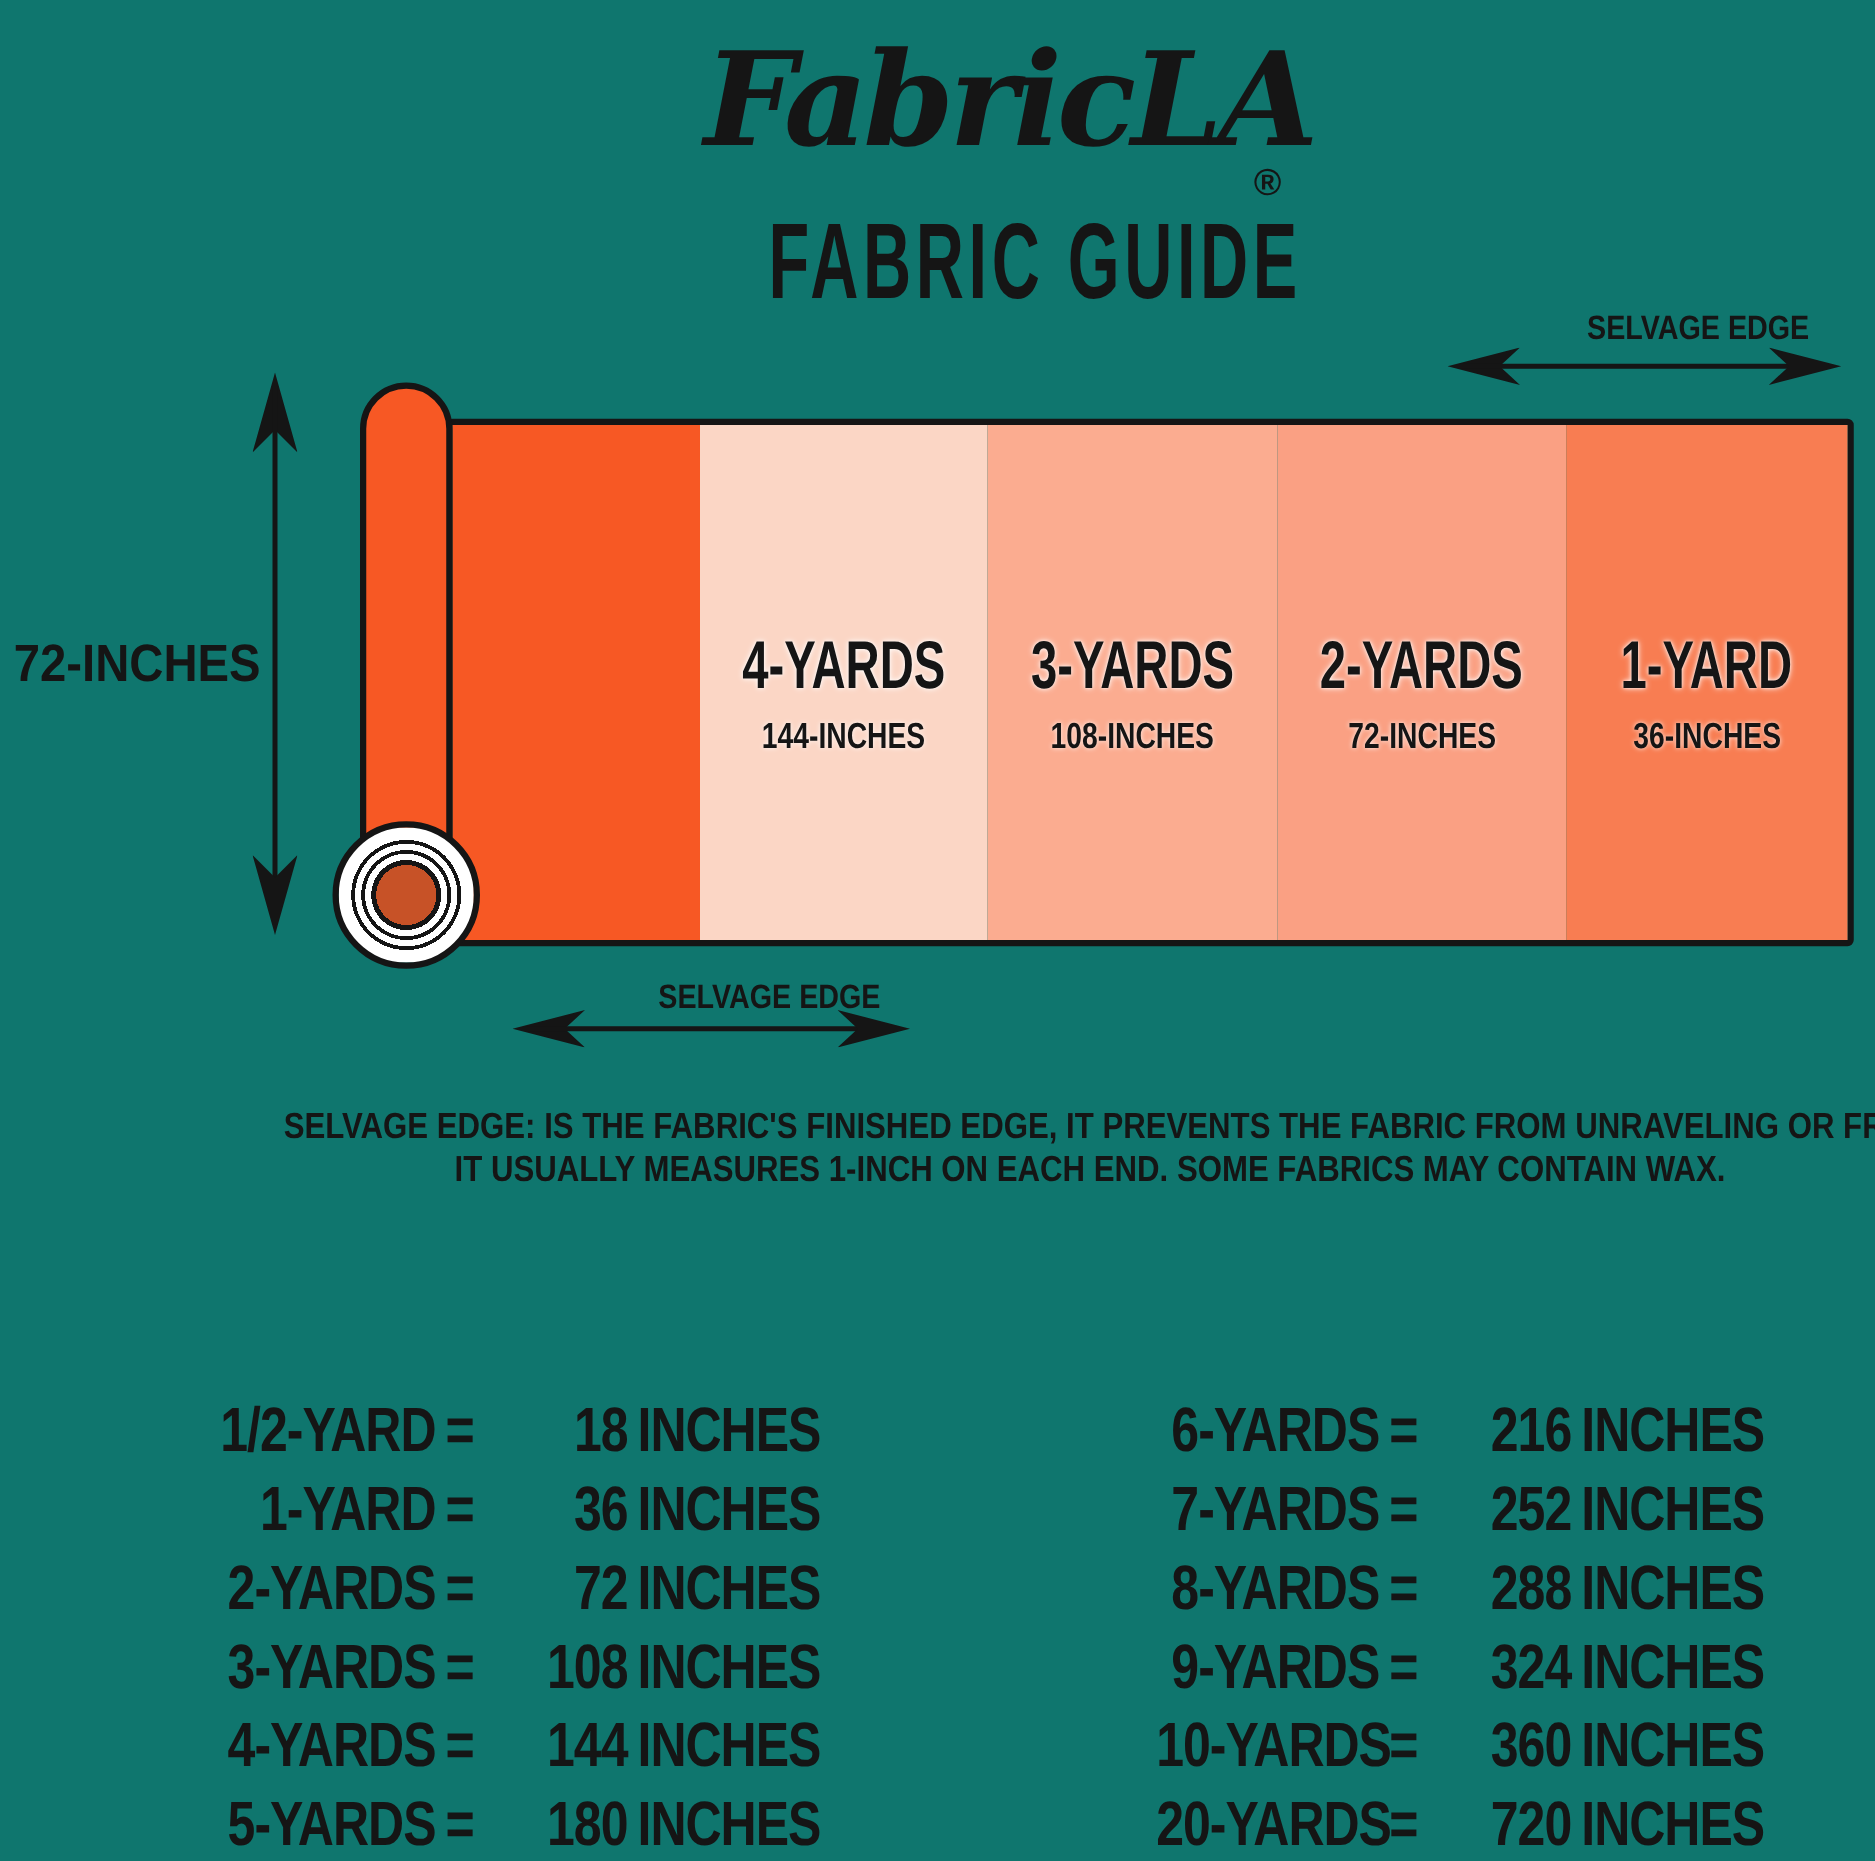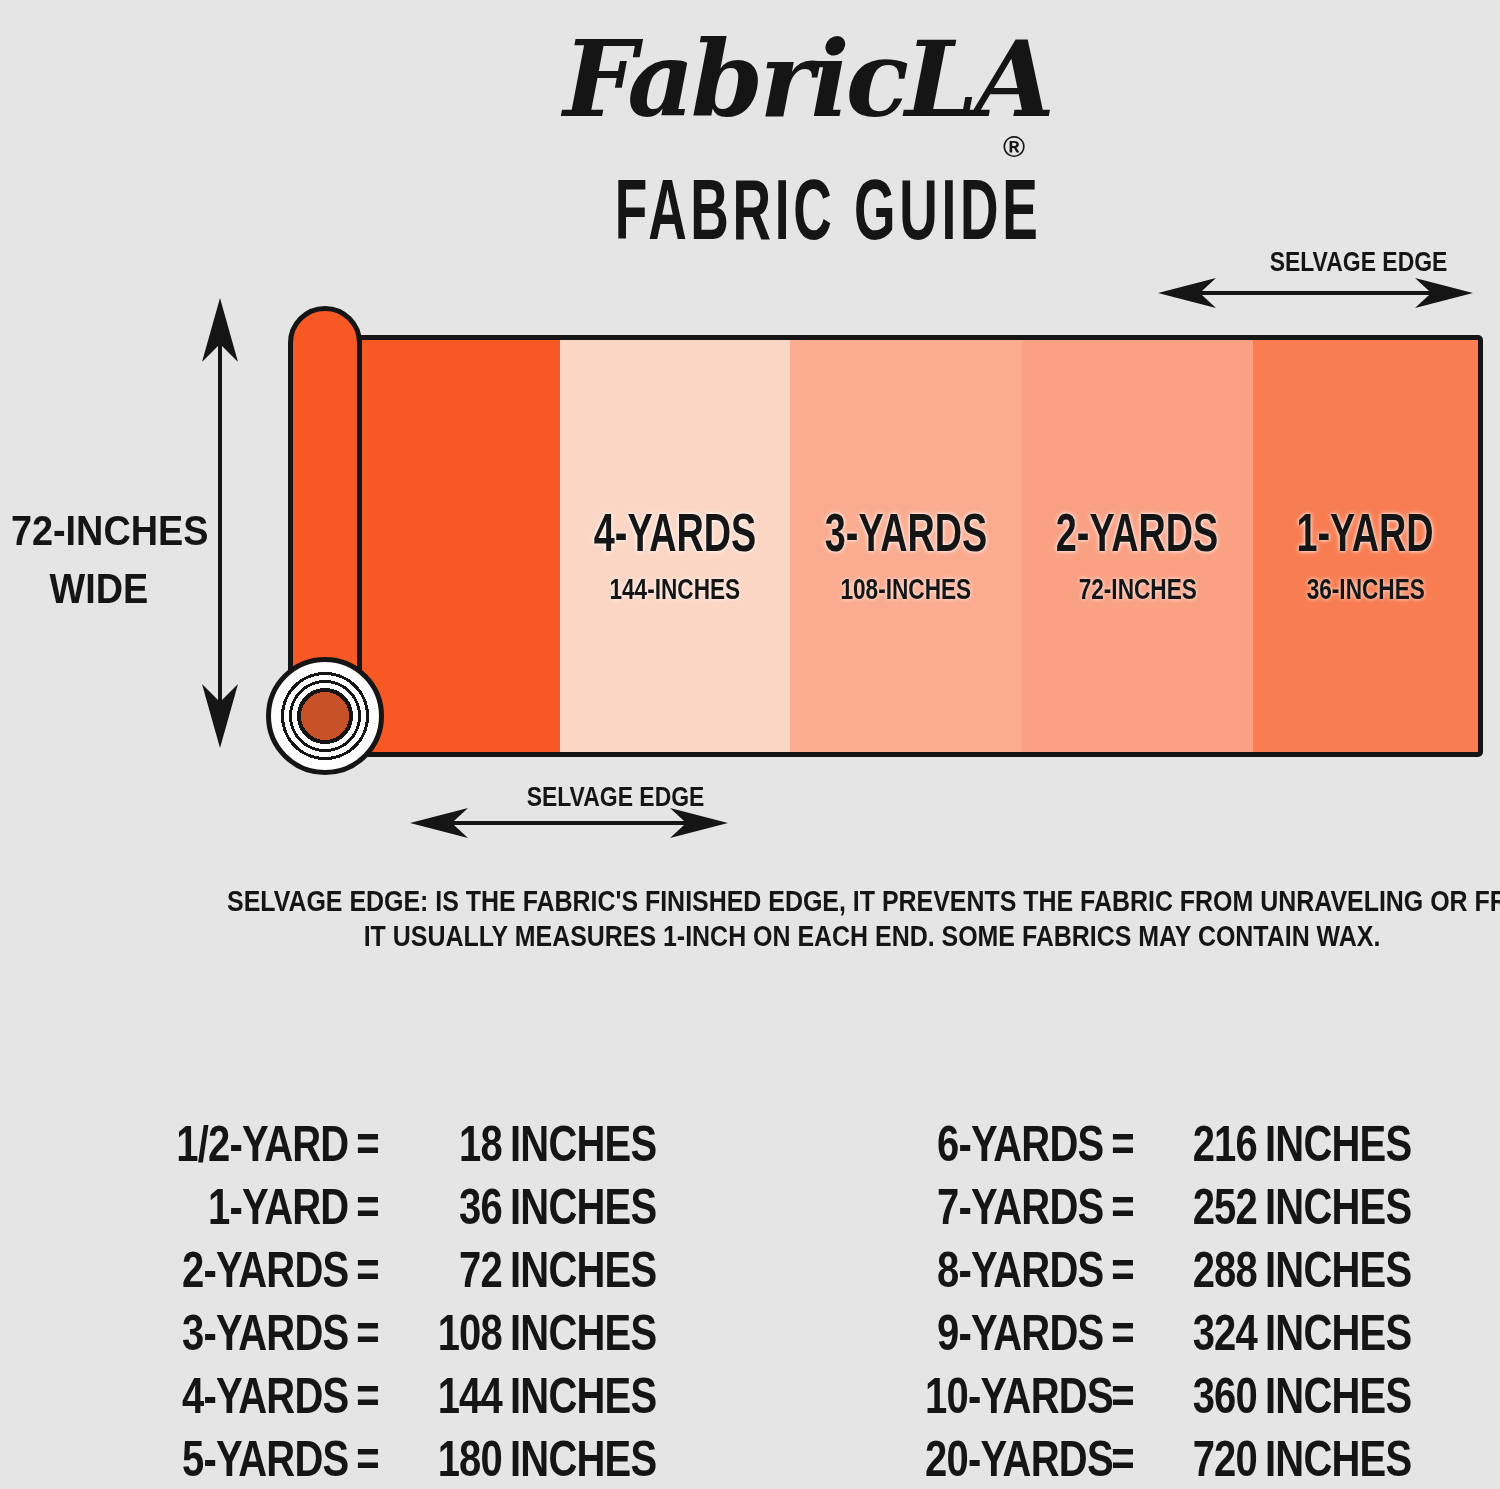--- a/index.html
+++ b/index.html
@@ -1,18 +1,18 @@
 <!DOCTYPE html>
 <html><head>
 <meta charset="utf-8">
 <style>
   html,body{margin:0;padding:0;background:#ffffff;}
   .canvas{
     position:relative;width:1500px;height:1489px;margin:0 auto;
-    background:#e5e5e5;overflow:hidden;
+    background:#0f766e;overflow:hidden;
     font-family:"Liberation Sans",sans-serif;font-weight:bold;color:#151515;
   }
   
   .logo{
     position:absolute;top:0px;left:0;width:100%;text-align:center;
     transform:translateX(57px);
     font-family:"DejaVu Serif",serif;font-style:italic;font-weight:bold;
     font-size:104px;letter-spacing:-4px;line-height:160px;white-space:nowrap;
   }
   .reg-mark{
@@ -101,21 +101,20 @@
     <span class="inner">SELVAGE EDGE</span>
   </div>
   <div class="h-arrow ha-top">
     <span class="head left"></span>
     <span class="line"></span>
     <span class="head right"></span>
   </div>
 
   <div class="width-label">
     <div><span class="inner">72-INCHES</span></div>
-    <div><span class="inner">WIDE</span></div>
   </div>
   <div class="v-arrow">
     <span class="head up"></span>
     <span class="line"></span>
     <span class="head down"></span>
   </div>
 
   <div class="fabric-sheet">
     <div class="fabric-section sec-roll" style="background: rgb(247, 88, 36);"></div>
     <div class="fabric-section sec-4" style="background: rgb(251, 214, 197);">

